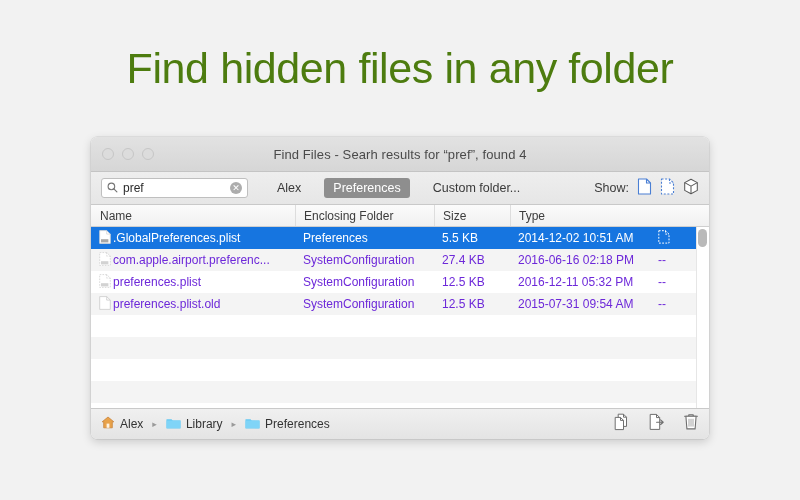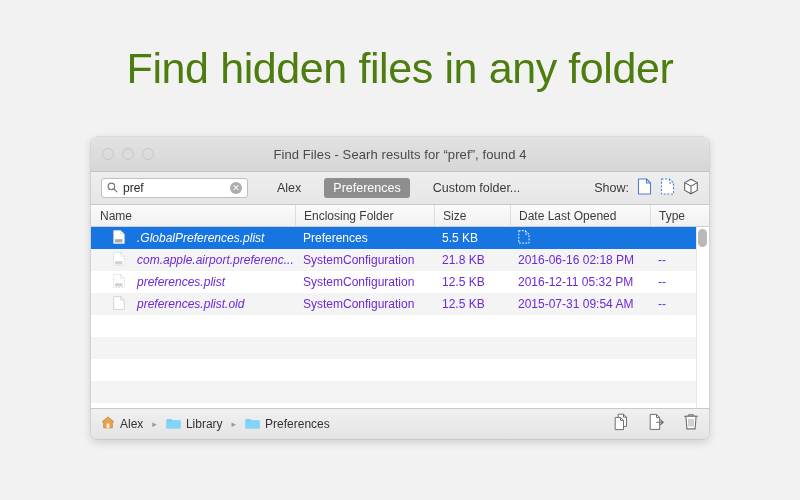--- a/index.html
+++ b/index.html
@@ -188,21 +188,21 @@
   }
   .row.alt { background: #f4f4f4; }
   .row.selected { background: #1675e0; color: #ffffff; }
   .row .cell {
     height: 100%;
     display: flex;
     align-items: center;
     padding-left: 8px;
     overflow: hidden;
   }
-  .row .cell.c-name { padding-left: 22px; gap: 12px; font-style: italic; }
+  .row .cell.c-name { padding-left: 8px; gap: 2px; }
 
   .scrollbar {
     position: absolute;
     right: 2px; top: 2px;
     width: 9px; height: 18px;
     border-radius: 5px;
     background: #b9b9b9;
     cursor: pointer;
   }
   .scroll-track {
@@ -302,21 +302,20 @@
           <path d="M1.7 4.6 8 8.1l6.3-3.5M8 8.1v7.7" fill="none" stroke="#5a5a5a" stroke-width="1.05" stroke-linejoin="round"></path>
         </svg>
       </span>
     </div>
   </div>
 
   <div class="colhead">
     <div class="cell c-name">Name</div>
     <div class="cell c-fold">Enclosing Folder</div>
     <div class="cell c-size">Size</div>
-    <div class="cell c-date">Date Last Opened</div>
     <div class="cell c-type">Type</div>
   </div>
 
   <div class="tablewrap">
     <div class="scroll-track">
       <div class="scrollbar"></div>
     </div>
 
     <div class="row selected">
       <div class="cell c-name">
@@ -324,20 +323,21 @@
           <svg width="12" height="14" viewBox="0 0 12 14">
             <path d="M0.7 0.6h7l3.6 3.5v9.3h-10.6z" fill="#fff" stroke="#d4d4d4" stroke-width="0.8" stroke-linejoin="round"></path>
             <path d="M7.7 0.6v3.5h3.6" fill="none" stroke="#d4d4d4" stroke-width="0.8"></path>
             <rect x="2" y="9.2" width="7.4" height="3.2" fill="#a8a8a8"></rect>
           </svg>
         </span>
         <span>.GlobalPreferences.plist</span>
       </div>
       <div class="cell c-fold">Preferences</div>
       <div class="cell c-size">5.5 KB</div>
+      <div class="cell c-date">2014-12-02 10:51 AM</div>
       <div class="cell c-type">
         <span>
           <svg width="12" height="14" viewBox="0 0 12 14">
             <path d="M0.8 0.7h6.7l3.5 3.4v9h-10.2z" fill="none" stroke="#ffffff" stroke-width="1" stroke-linejoin="round" stroke-dasharray="1.8 1.4"></path>
             <path d="M7.5 0.7v3.4h3.5" fill="none" stroke="#ffffff" stroke-width="1" stroke-dasharray="1.8 1.4"></path>
           </svg>
         </span>
       </div>
     </div>
 
@@ -346,21 +346,21 @@
         <span>
           <svg width="12" height="14" viewBox="0 0 12 14">
             <path d="M0.7 0.6h7l3.6 3.5v9.3h-10.6z" fill="#fff" stroke="#cfcfcf" stroke-width="0.8" stroke-linejoin="round" stroke-dasharray="1.6 1.2"></path>
             <path d="M7.7 0.6v3.5h3.6" fill="none" stroke="#cfcfcf" stroke-width="0.8" stroke-dasharray="1.6 1.2"></path>
             <rect x="2" y="9.2" width="7.4" height="3.2" fill="#d2d2d2"></rect>
           </svg>
         </span>
         <span>com.apple.airport.preferenc...</span>
       </div>
       <div class="cell c-fold">SystemConfiguration</div>
-      <div class="cell c-size">21.8 KB</div>
+      <div class="cell c-size">27.4 KB</div>
       <div class="cell c-date">2016-06-16 02:18 PM</div>
       <div class="cell c-type">--</div>
     </div>
 
     <div class="row">
       <div class="cell c-name">
         <span>
           <svg width="12" height="14" viewBox="0 0 12 14">
             <path d="M0.7 0.6h7l3.6 3.5v9.3h-10.6z" fill="#fff" stroke="#cfcfcf" stroke-width="0.8" stroke-linejoin="round" stroke-dasharray="1.6 1.2"></path>
             <path d="M7.7 0.6v3.5h3.6" fill="none" stroke="#cfcfcf" stroke-width="0.8" stroke-dasharray="1.6 1.2"></path>

